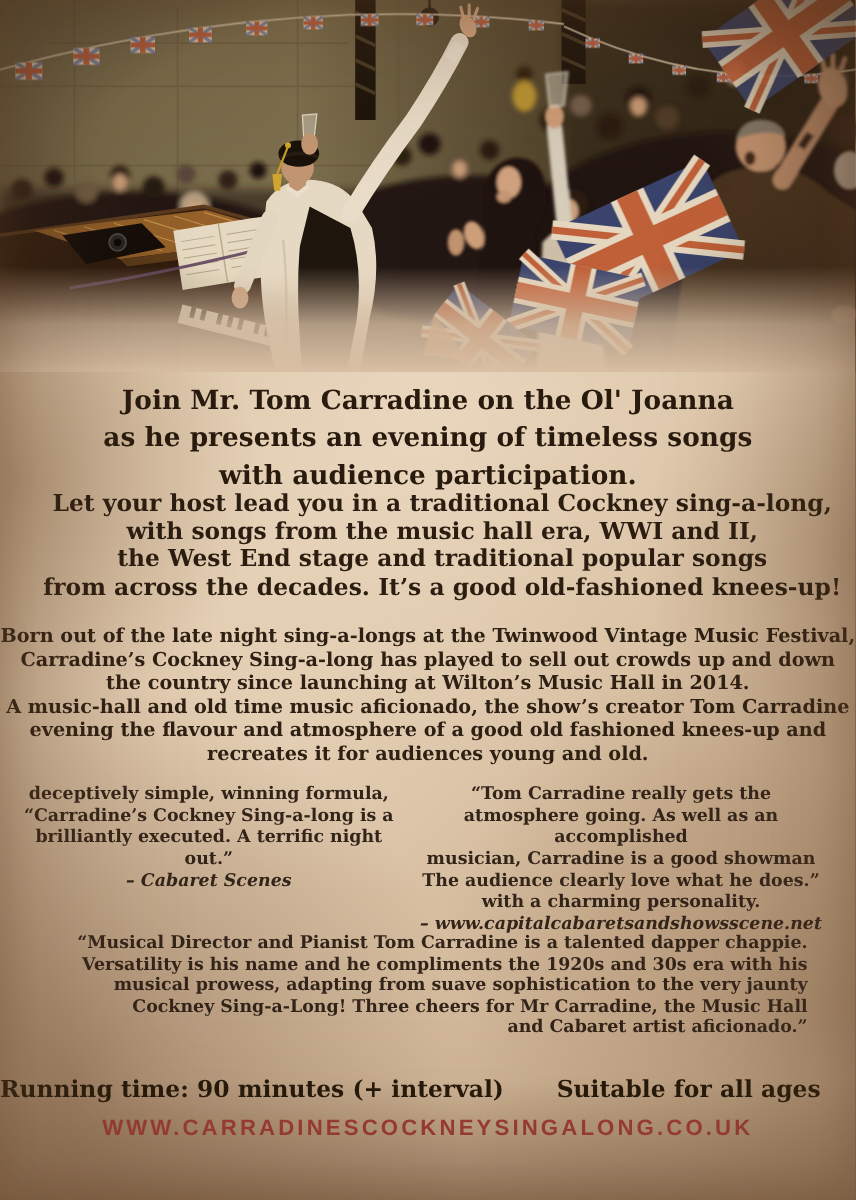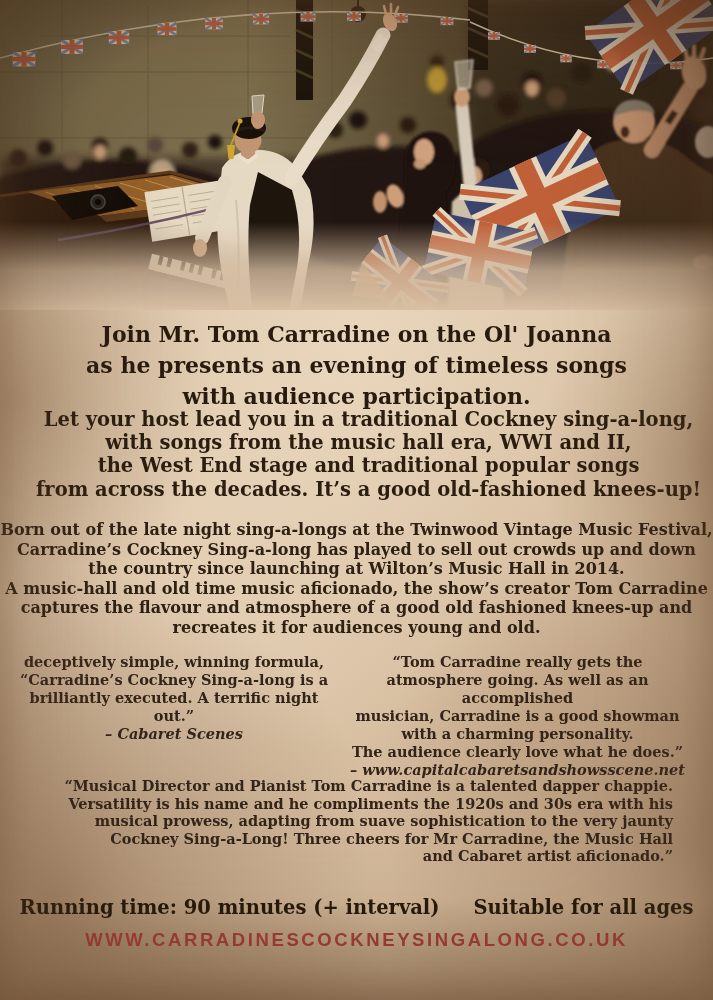--- a/index.html
+++ b/index.html
@@ -25,21 +25,21 @@
   .ln { display:block; }
   .headline    { top:301px; font-size:22px;   line-height:31px;   color:#281b0e;margin-top:18px; }
   .intro       { top:408px; font-size:19.5px; line-height:23.2px; color:#2b1d10;padding-left:24px; }
   .about       { top:520px; font-size:16px;   line-height:19.6px; color:#2e2013; }
   .quotes-row  { position:absolute; top:653px; left:16px; right:10px; display:flex; z-index:3; }
   .quote-col   { text-align:center; font-weight:bold; font-size:14.5px; line-height:18px; color:#33241a; }
   .quote-left  { width:46%; }
   .quote-right { width:54%; }
   .quote-bottom{ top:777px; left:40px; right:40px; font-size:14.5px; line-height:17.6px; color:#33241a;text-align:right; }
   .attr { font-style:italic; }
-  .footer-line { top:896px; font-size:19.5px; color:#241809; display:flex; justify-content:center; gap:34px; }
+  .footer-line { top:896px; font-size:19.5px; color:#241809; display:flex; justify-content:flex-start; gap:44px; }
   .website { top:929px; font-family:"Liberation Sans", sans-serif; font-size:18.5px;
              font-weight:bold; letter-spacing:2.6px; color:#9e3a36; }
 </style>
 </head>
 <body>
 
 <div class="page">
 
   <div class="photo">
     <svg width="713" height="310" viewBox="0 0 713 310">
@@ -270,37 +270,37 @@
     <span class="ln">with songs from the music hall era, WWI and II,</span>
     <span class="ln">the West End stage and traditional popular songs</span>
     <span class="ln">from across the decades. It’s a good old-fashioned knees-up!</span>
   </div>
 
   <div class="txt about">
     <span class="ln">Born out of the late night sing-a-longs at the Twinwood Vintage Music Festival,</span>
     <span class="ln">Carradine’s Cockney Sing-a-long has played to sell out crowds up and down</span>
     <span class="ln">the country since launching at Wilton’s Music Hall in 2014.</span>
     <span class="ln">A music-hall and old time music aficionado, the show’s creator Tom Carradine</span>
-    <span class="ln">captures the flavour and atmosphere of a good old fashioned knees-up and</span>
+    <span class="ln">evening the flavour and atmosphere of a good old fashioned knees-up and</span>
     <span class="ln">recreates it for audiences young and old.</span>
   </div>
 
   <div class="quotes-row">
     <div class="quote-col quote-left">
       <span class="ln">deceptively simple, winning formula,</span>
       <span class="ln">“Carradine’s Cockney Sing-a-long is a</span>
       <span class="ln">brilliantly executed. A terrific night out.”</span>
       <span class="ln attr">– Cabaret Scenes</span>
     </div>
     <div class="quote-col quote-right">
       <span class="ln">“Tom Carradine really gets the</span>
       <span class="ln">atmosphere going. As well as an accomplished</span>
       <span class="ln">musician, Carradine is a good showman</span>
+      <span class="ln">The audience clearly love what he does.”</span>
       <span class="ln">with a charming personality.</span>
-      <span class="ln">The audience clearly love what he does.”</span>
       <span class="ln attr">– www.capitalcabaretsandshowsscene.net</span>
     </div>
   </div>
 
   <div class="txt quote-bottom">
     <span class="ln">“Musical Director and Pianist Tom Carradine is a talented dapper chappie.</span>
     <span class="ln">Versatility is his name and he compliments the 1920s and 30s era with his</span>
     <span class="ln">musical prowess, adapting from suave sophistication to the very jaunty</span>
     <span class="ln">Cockney Sing-a-Long! Three cheers for Mr Carradine, the Music Hall</span>
     <span class="ln">and Cabaret artist aficionado.”</span>

